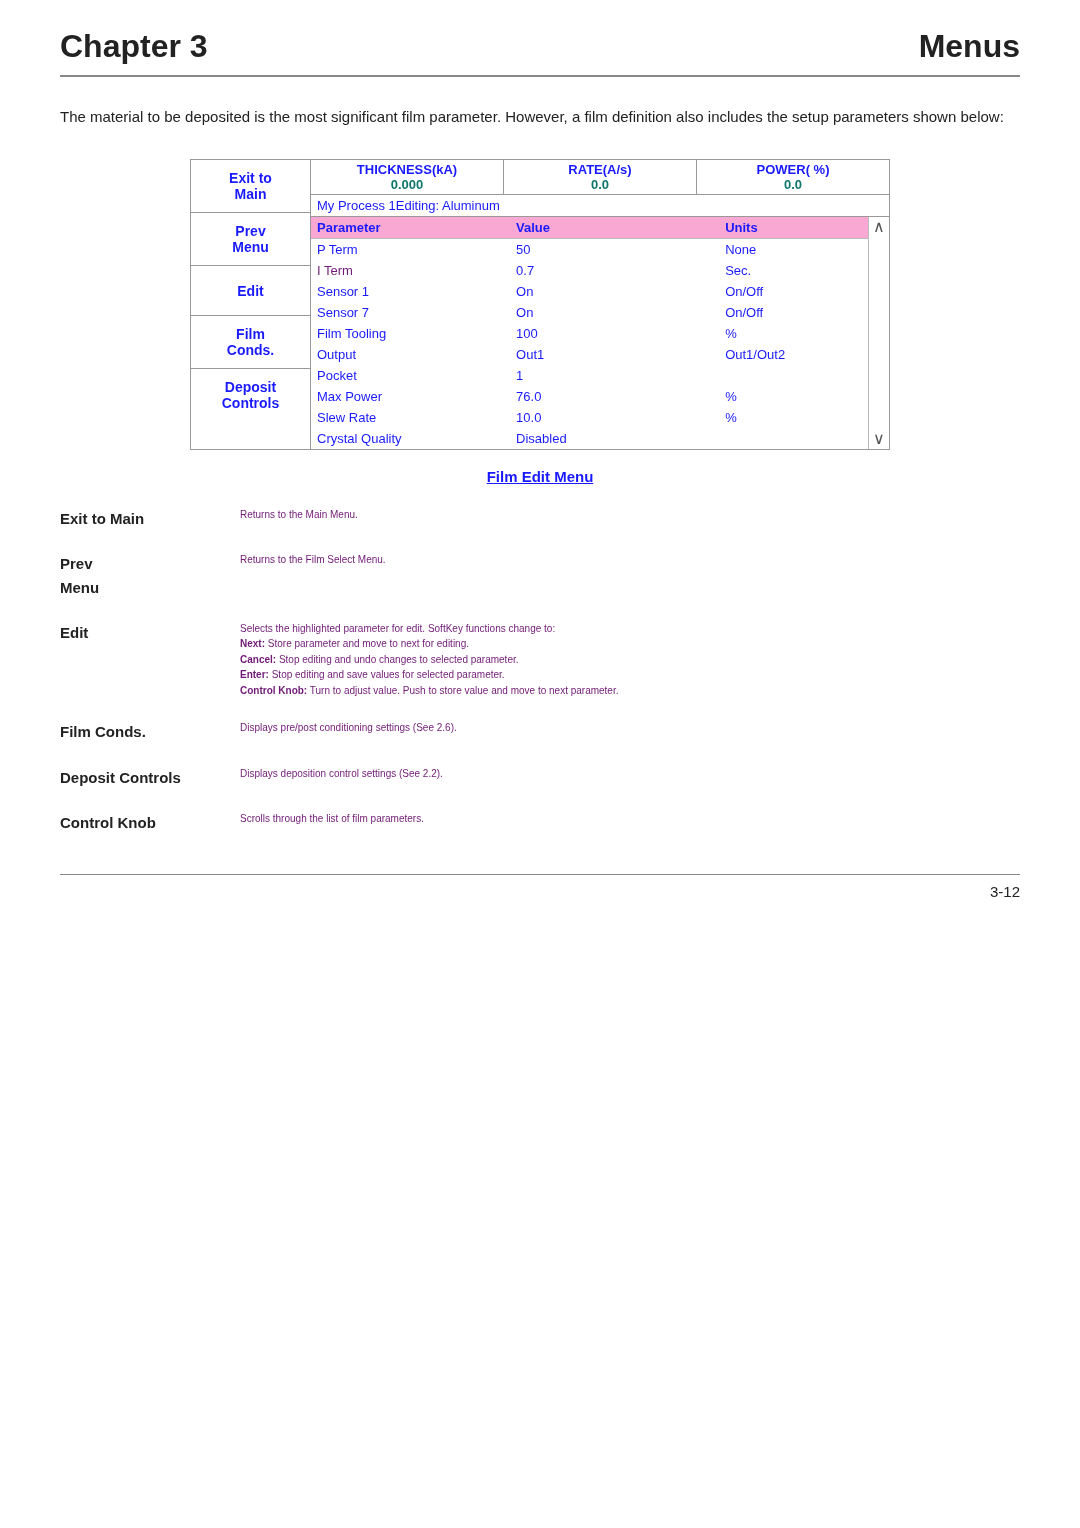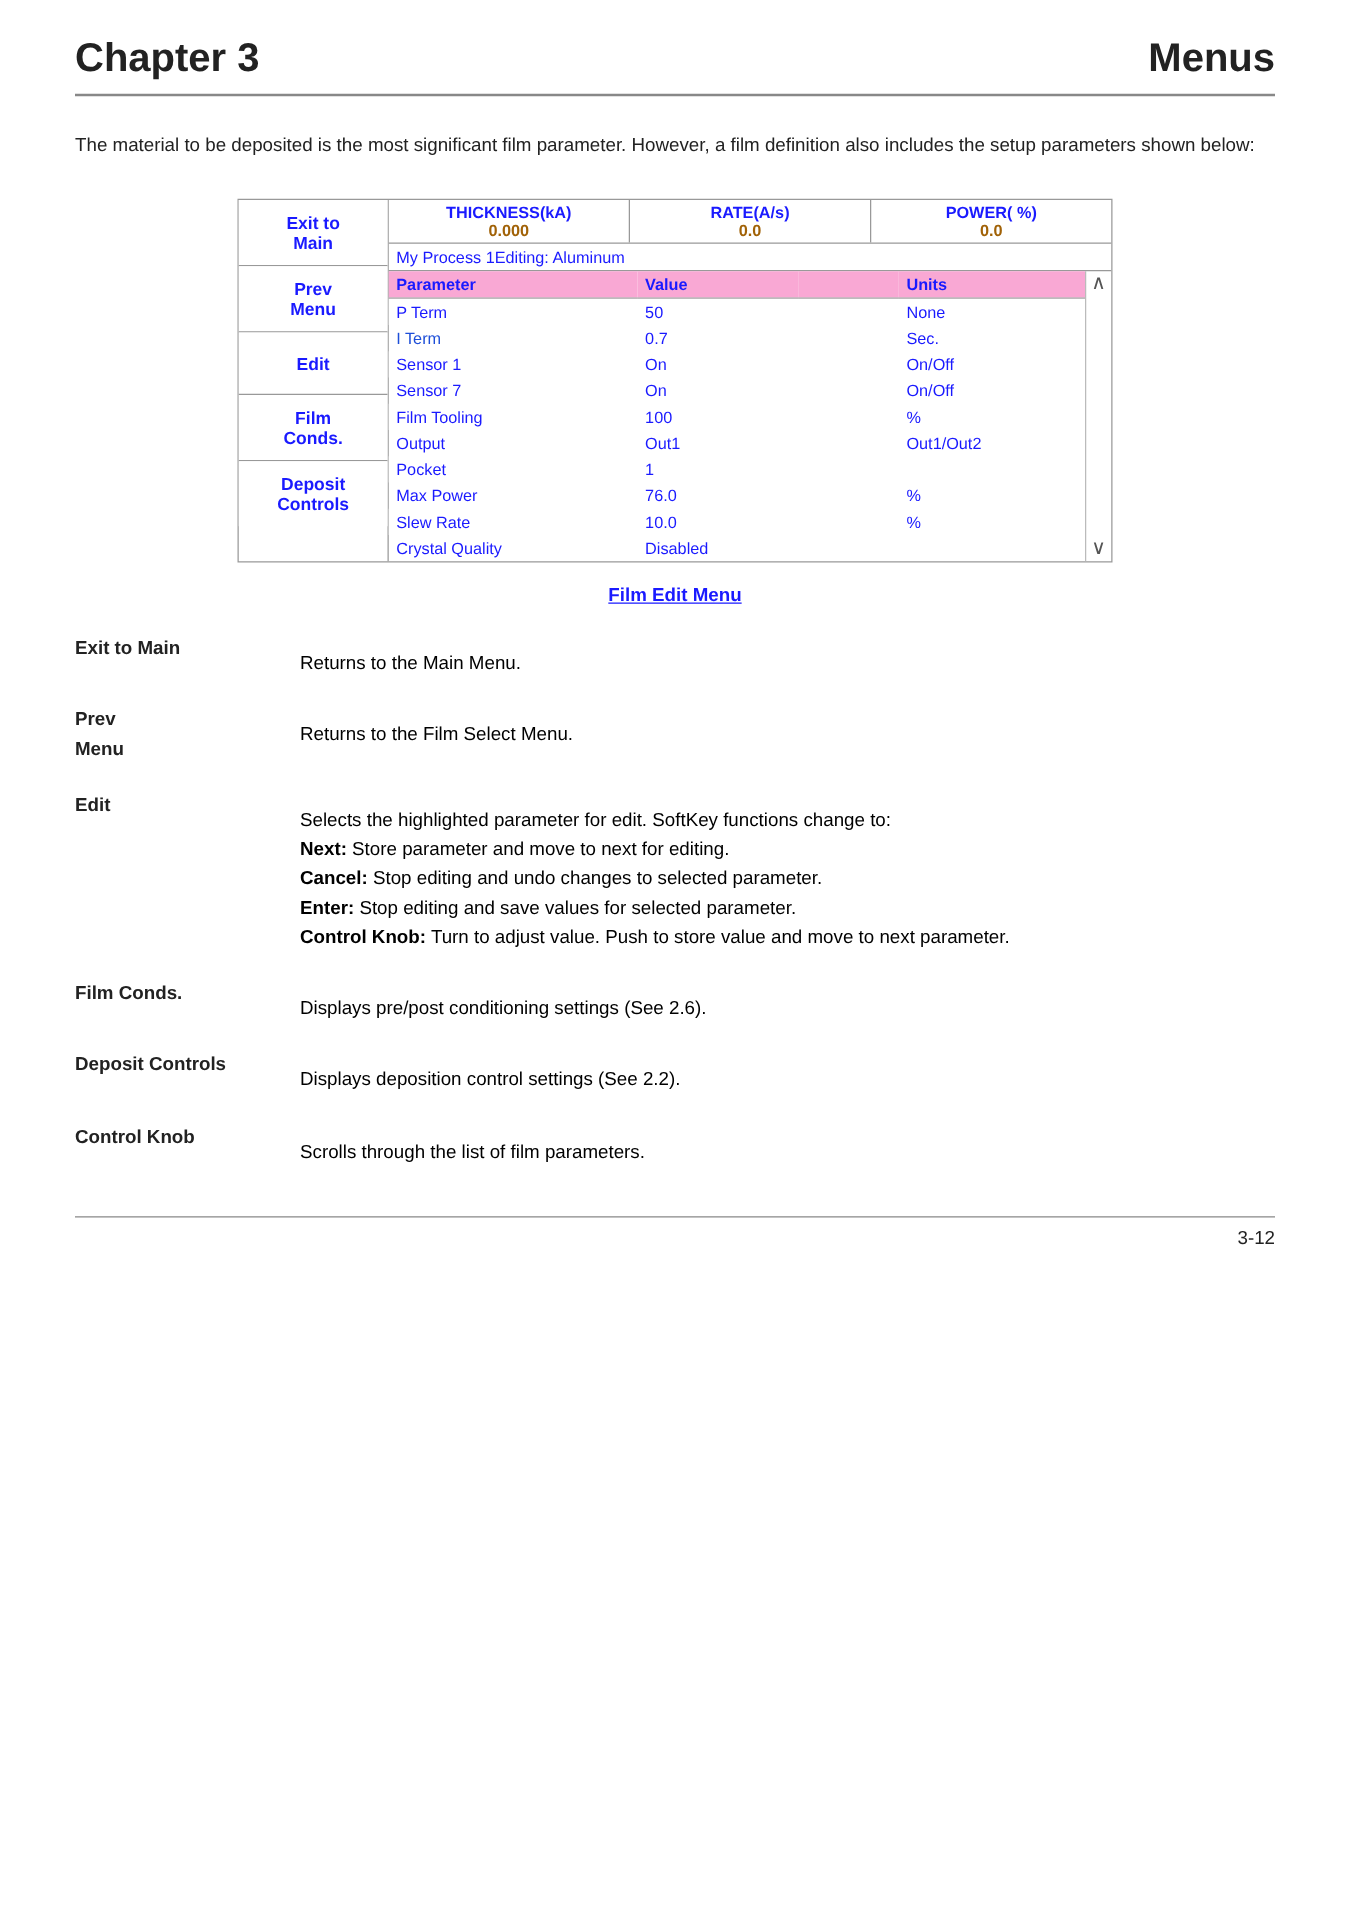--- a/index.html
+++ b/index.html
@@ -98,21 +98,21 @@
     .display-header-cell:last-child {
       border-right: none;
     }
     .display-header-label {
       font-weight: bold;
       color: #1a1aff;
       font-size: 13px;
     }
     .display-header-value {
       font-weight: bold;
-      color: #a16207;
+      color: #0f766e;
       font-size: 13px;
     }
 
     
     .process-info-row {
       display: flex;
       padding: 3px 6px;
       font-size: 13px;
       color: #1a1aff;
       border-bottom: 1px solid #999;
@@ -165,23 +165,22 @@
     }
     .desc-label {
       font-weight: bold;
       min-width: 180px;
       font-size: 15px;
       color: #222;
       padding-right: 12px;
     }
     .desc-content {
       flex: 1;
-      font-size: 15px;
-      color: #000000;
-      margin-top: 12px;
+      font-size: 10px;
+      color: #701a75;
     }
     .desc-content b {
       font-weight: bold;
     }
 
     
     .page-footer {
       border-top: 1px solid #888;
       margin-top: 40px;
       padding-top: 8px;
@@ -255,21 +254,21 @@
         </thead>
         <tbody id="param-tbody">
 
         <tr>
       <td style="color:#1a1aff;">P Term</td>
       <td style="color:#1a1aff;">50</td>
       <td></td>
       <td style="color:#1a1aff;">None</td>
     </tr>
             <tr>
-      <td style="color:#1d4ed8;">I Term</td>
+      <td style="color:#701a75;">I Term</td>
       <td style="color:#1a1aff;">0.7</td>
       <td></td>
       <td style="color:#1a1aff;">Sec.</td>
     </tr>
             <tr>
       <td style="color:#1a1aff;">Sensor 1</td>
       <td style="color:#1a1aff;">On</td>
       <td></td>
       <td style="color:#1a1aff;">On/Off</td>
     </tr>

